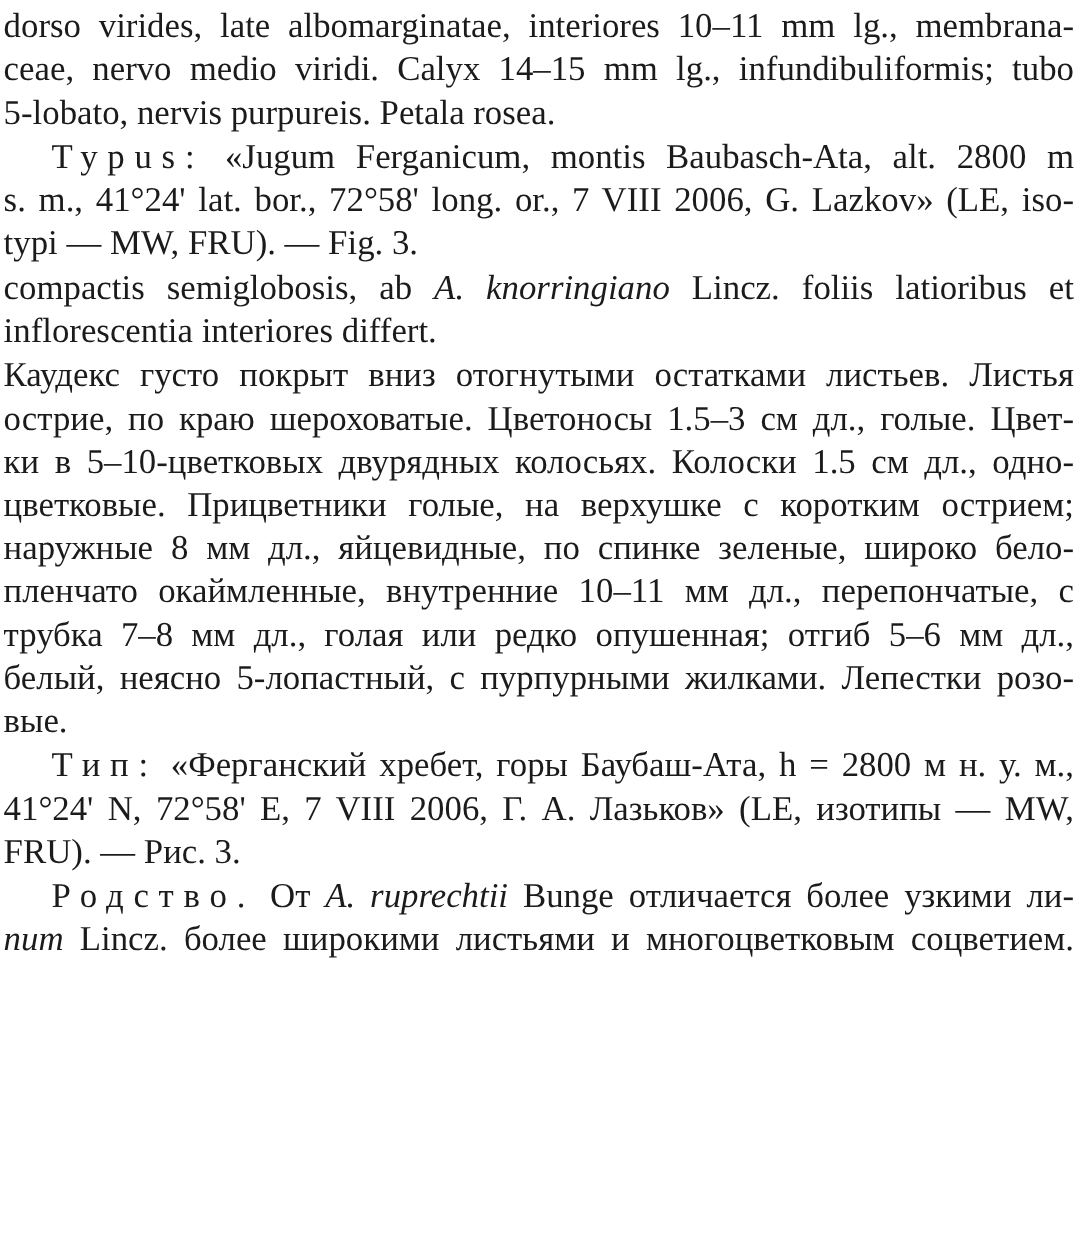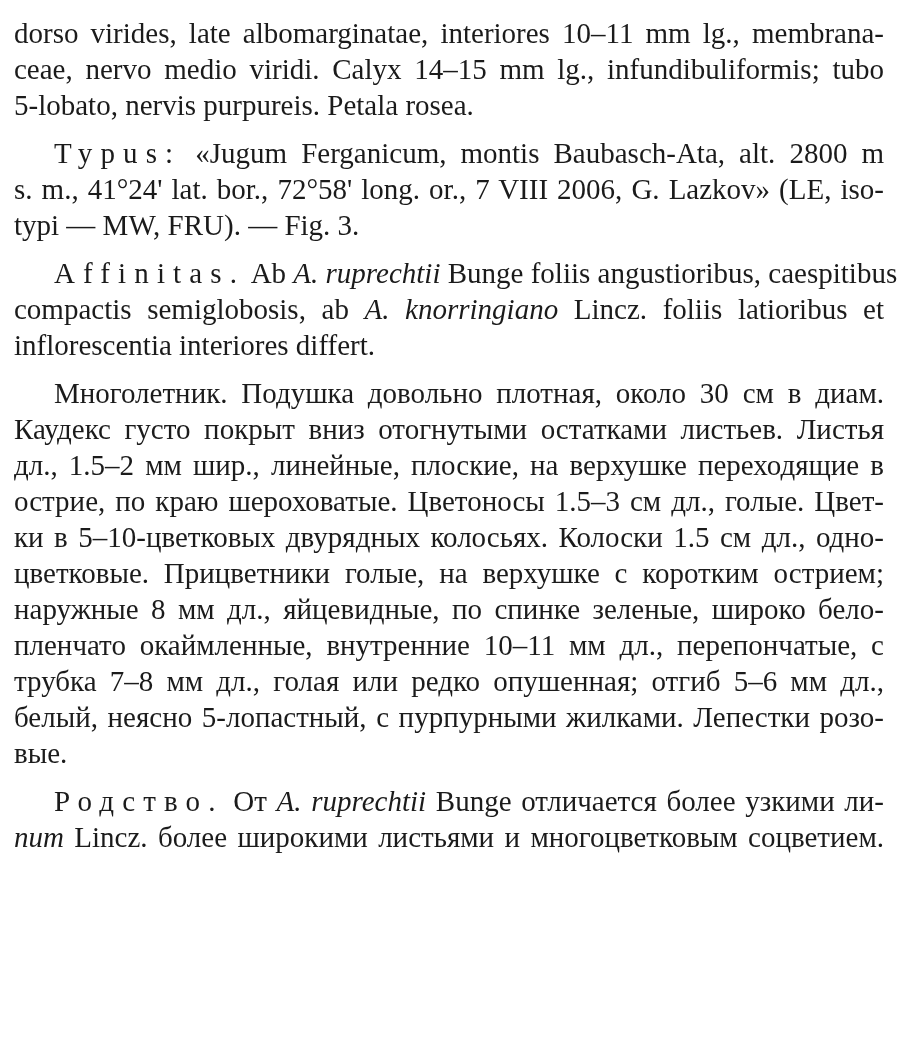--- a/index.html
+++ b/index.html
@@ -8,21 +8,21 @@
     width: 900px;
     height: 1047px;
     box-sizing: border-box;
     background: #ffffff;
     color: #1b1b1b;
     font-family: "Liberation Serif", "DejaVu Serif", serif;
     font-size: 29px;
     padding: 3px 4px 0 2px;
     overflow: hidden;
   }
-  .paragraph { margin: 12px; padding: 0; }
+  .paragraph { margin: 1px; padding: 0; }
   .line {
     height: 36px;
     line-height: 36px;
     text-align: justify;
     text-align-last: justify;
     white-space: nowrap;
   }
   .line-left {
     text-align: center;
     text-align-last: left;
@@ -40,35 +40,37 @@
         <div class="line"><span class="seg">dorso virides, late albomarginatae, interiores 10–11 mm lg., membrana-</span></div>
         <div class="line"><span class="seg">ceae, nervo medio viridi. Calyx 14–15 mm lg., infundibuliformis; tubo</span></div>
         <div class="line line-left"><span class="seg">5-lobato, nervis purpureis. Petala rosea.</span></div>
       </div>
       <div class="paragraph">
         <div class="line indent"><span class="seg-spaced">Typus:</span><span class="seg"> «Jugum Ferganicum, montis Baubasch-Ata, alt. 2800 m</span></div>
         <div class="line"><span class="seg">s. m., 41°24' lat. bor., 72°58' long. or., 7 VIII 2006, G. Lazkov» (LE, iso-</span></div>
         <div class="line line-left"><span class="seg">typi — MW, FRU). — Fig. 3.</span></div>
       </div>
       <div class="paragraph">
-        <div class="line indent"><span class="seg-spaced">Affinitas.</span><span class="seg"> Ab </span><span class="seg-italic">A. ruprechtii</span><span class="seg"> Bunge foliis angustioribus, caespitibus</span></div>
         <div class="line"><span class="seg">compactis semiglobosis, ab </span><span class="seg-italic">A. knorringiano</span><span class="seg"> Lincz. foliis latioribus et</span></div>
         <div class="line line-left"><span class="seg">inflorescentia interiores differt.</span></div>
       </div>
       <div class="paragraph">
-        <div class="line indent"><span class="seg">Многолетник. Подушка довольно плотная, около 30 см в диам.</span></div>
         <div class="line"><span class="seg">Каудекс густо покрыт вниз отогнутыми остатками листьев. Листья</span></div>
-        <div class="line"><span class="seg">дл., 1.5–2 мм шир., линейные, плоские, на верхушке переходящие в</span></div>
         <div class="line"><span class="seg">острие, по краю шероховатые. Цветоносы 1.5–3 см дл., голые. Цвет-</span></div>
         <div class="line"><span class="seg">ки в 5–10-цветковых двурядных колосьях. Колоски 1.5 см дл., одно-</span></div>
         <div class="line"><span class="seg">цветковые. Прицветники голые, на верхушке с коротким острием;</span></div>
         <div class="line"><span class="seg">наружные 8 мм дл., яйцевидные, по спинке зеленые, широко бело-</span></div>
         <div class="line"><span class="seg">пленчато окаймленные, внутренние 10–11 мм дл., перепончатые, с</span></div>
         <div class="line"><span class="seg">трубка 7–8 мм дл., голая или редко опушенная; отгиб 5–6 мм дл.,</span></div>
         <div class="line"><span class="seg">белый, неясно 5-лопастный, с пурпурными жилками. Лепестки розо-</span></div>
         <div class="line line-left"><span class="seg">вые.</span></div>
       </div>
       <div class="paragraph">
+        <div class="line indent"><span class="seg-spaced">Тип:</span><span class="seg"> «Ферганский хребет, горы Баубаш-Ата, h = 2800 м н. у. м.,</span></div>
+        <div class="line"><span class="seg">41°24' N, 72°58' E, 7 VIII 2006, Г. А. Лазьков» (LE, изотипы — MW,</span></div>
+        <div class="line line-left"><span class="seg">FRU). — Рис. 3.</span></div>
+      </div>
+      <div class="paragraph">
         <div class="line indent"><span class="seg-spaced">Родство.</span><span class="seg"> От </span><span class="seg-italic">A. ruprechtii</span><span class="seg"> Bunge отличается более узкими ли-</span></div>
         <div class="line"><span class="seg-italic">num</span><span class="seg"> Lincz. более широкими листьями и многоцветковым соцветием.</span></div>
       </div>
     </div>
 </div>
 
 </body></html>

